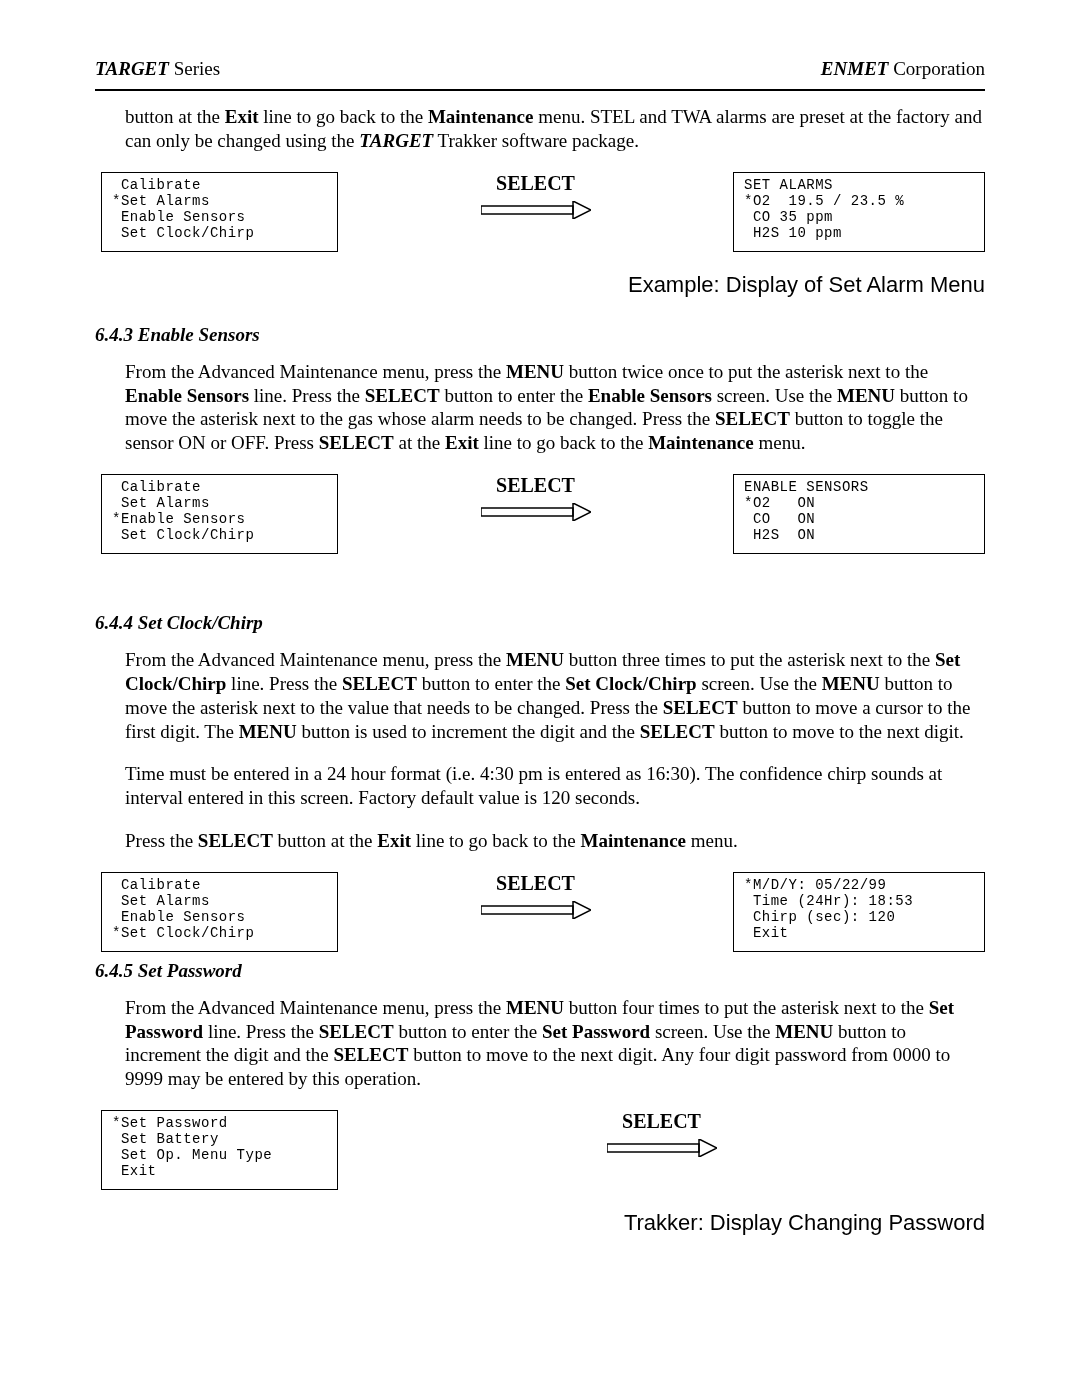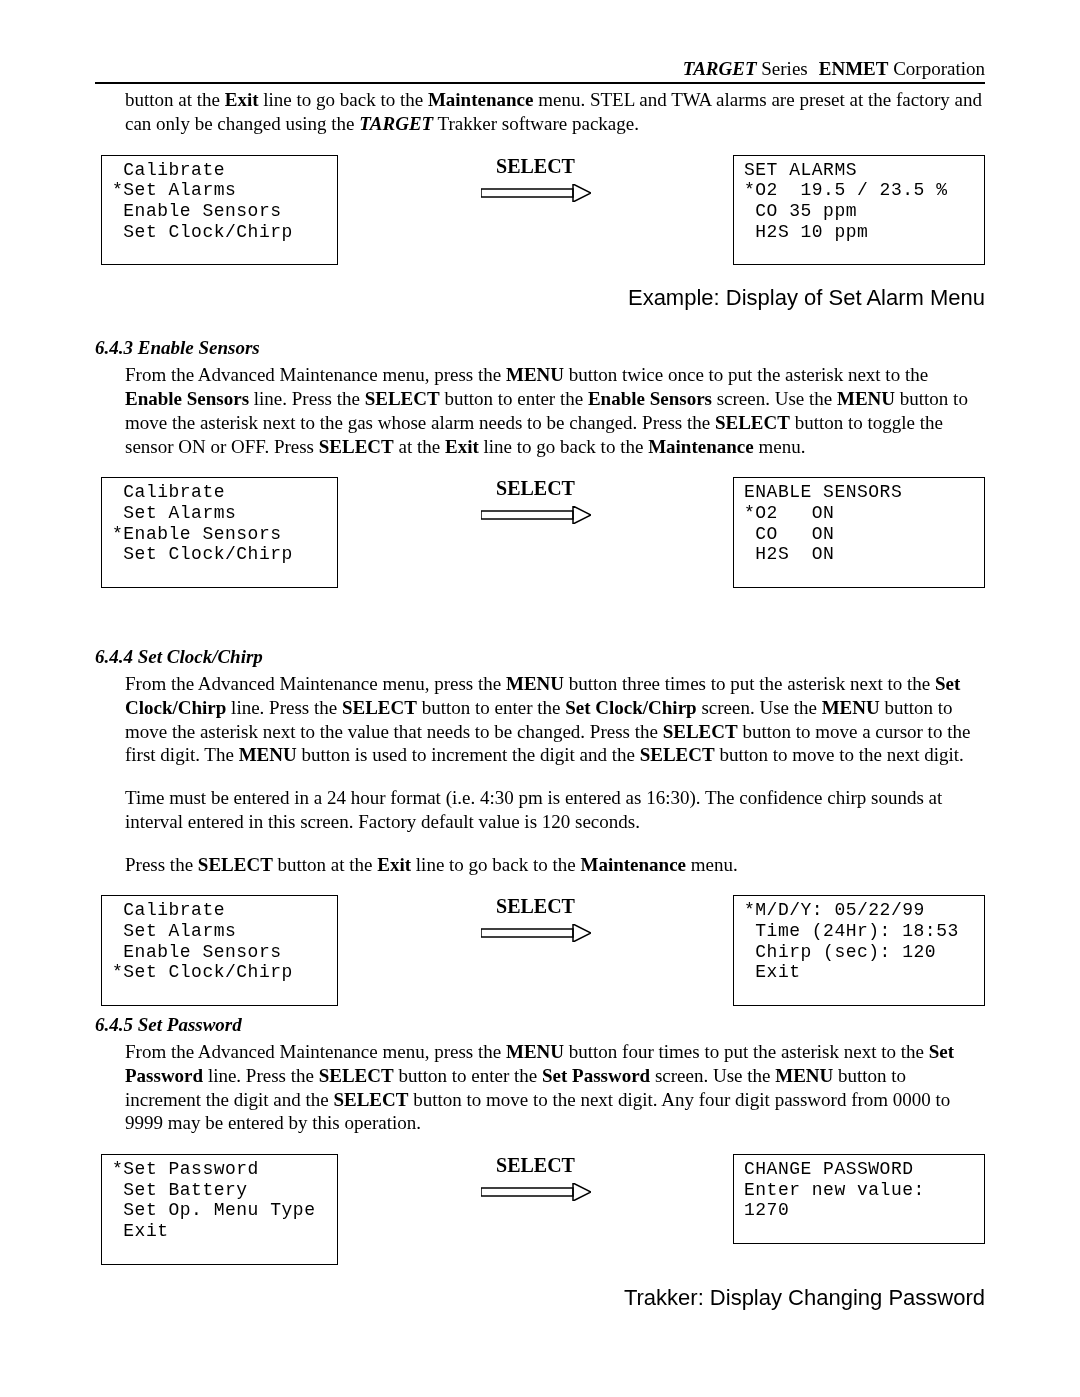--- a/index.html
+++ b/index.html
@@ -8,33 +8,33 @@
     font-family: "Times New Roman", Times, serif;
     color: #000;
     width: 1080px;
     height: 1397px;
   }
   .page {
     padding: 58px 95px 40px 95px;
   }
   .header-row {
     display: flex;
-    justify-content: flex-end;
+    justify-content: space-between;
     border-bottom: 2px solid #000;
     font-size: 19px;
-    padding-bottom: 2px;
+    padding-bottom: 9px;
   }
   .target-series { }
   .target-series .i { font-style: italic; font-weight: bold; }
-  .enmet-corp .i { font-weight: bold; margin-left: 11px; }
+  .enmet-corp .i { font-style: italic; font-weight: bold; margin-left: 11px; }
   .body-text {
     font-size: 19px;
     line-height: 1.25;
     margin-left: 30px;
-    margin-top: 4px;
+    margin-top: 14px;
     text-align: left;
   }
   .section-heading {
     font-size: 19px;
     font-weight: bold;
     margin-top: 26px;
     margin-bottom: 2px;
     font-style: italic;
   }
   .caption {
@@ -46,23 +46,23 @@
   
   .diag-row {
     display: flex;
     align-items: flex-start;
     margin-top: 18px;
     gap: 0;
   }
   .lcd {
     border: 1.5px solid #000;
     font-family: "Courier New", Courier, monospace;
-    font-size: 18px;
+    font-size: 14px;
     line-height: 1.15;
-    padding: 4px 10px 22px 10px;
+    padding: 4px 10px 10px 10px;
     white-space: pre;
     letter-spacing: 0.5px;
   }
   .lcd.left  { width: 215px; margin-left: 6px; }
   .lcd.right { width: 230px; margin-left: auto; }
   .center-col {
     flex: 1;
     display: flex;
     flex-direction: column;
     align-items: center;
@@ -176,20 +176,17 @@
  Set Battery
  Set Op. Menu Type
  Exit</div>
     <div class="center-col">
       <div class="select-label">SELECT</div>
       <svg class="arrow-svg" width="110" height="18" viewBox="0 0 110 18">
         <rect x="0" y="5" width="92" height="8" fill="none" stroke="#000" stroke-width="1.5"></rect>
         <polygon points="92,0 110,9 92,18" fill="none" stroke="#000" stroke-width="1.5"></polygon>
       </svg>
     </div>
-    <div class="lcd right">CHANGE PASSWORD
-Enter new value:
-1270</div>
   </div>
 
   <div class="caption">Trakker: Display Changing Password</div>
 
 </div>
 
 </body></html>

